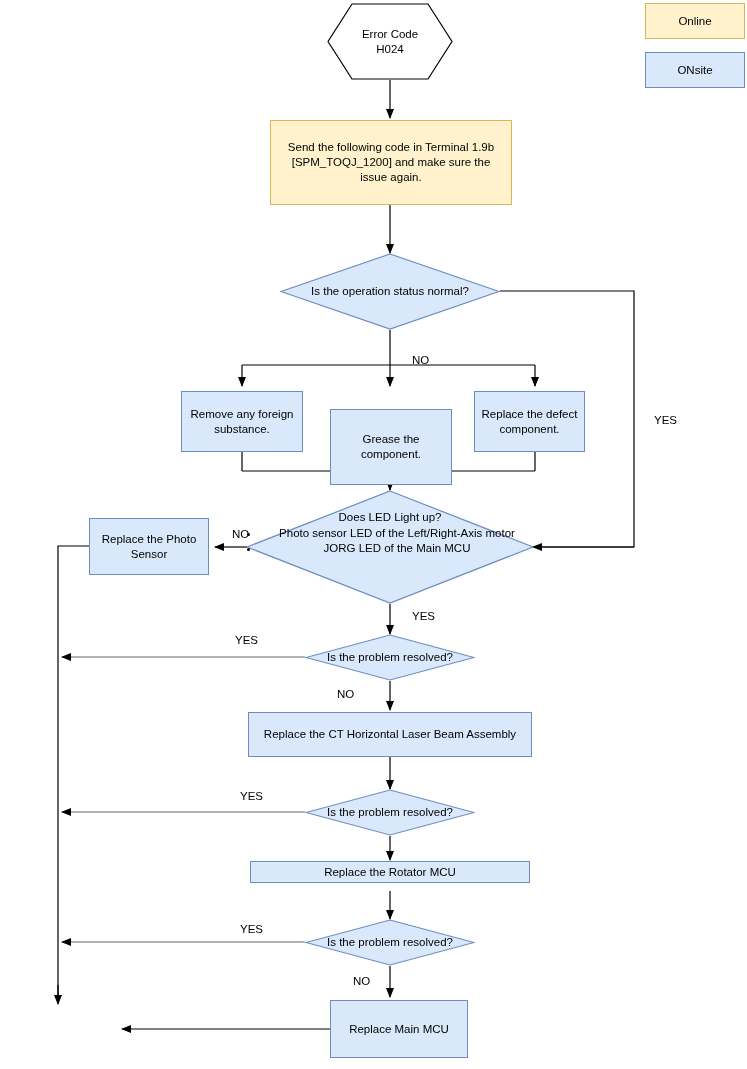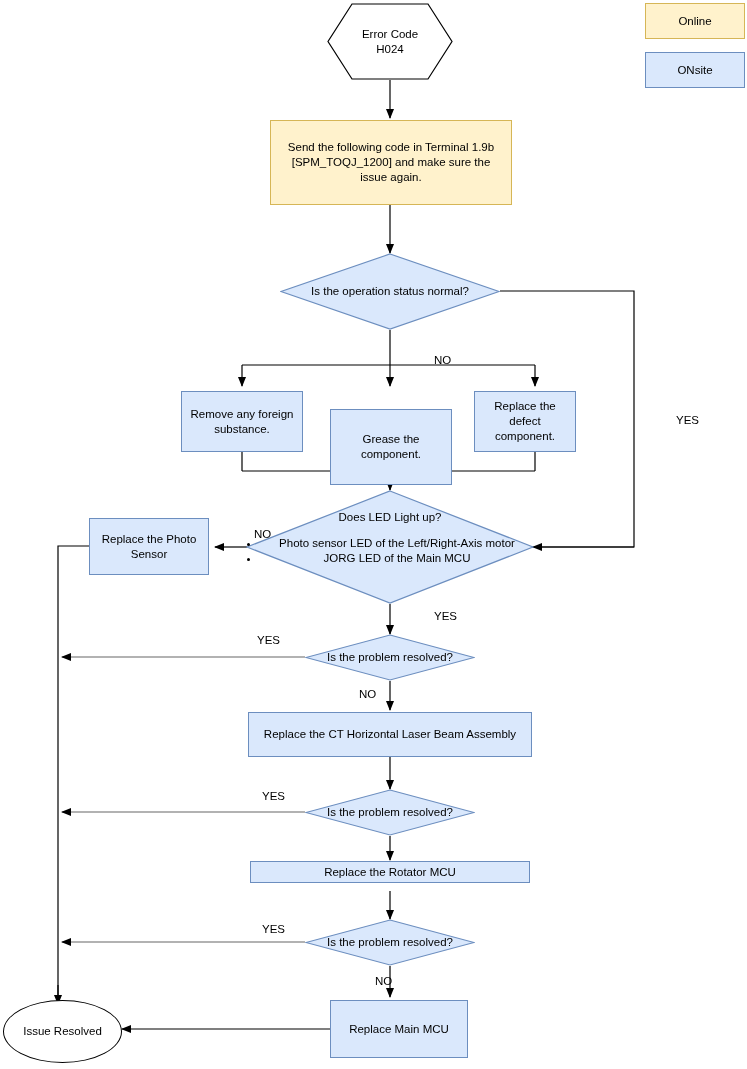--- a/index.html
+++ b/index.html
@@ -83,21 +83,20 @@
     border: 1px solid #000000;
     background: #ffffff;
     border-radius: 50%;
   }
   .edge-label {
     position: absolute;
     font-size: 11.5px;
     color: #000000;
     background: transparent;
     white-space: nowrap;
-    margin-left: 22px;
   }
   .led-list {
     position: absolute;
     z-index: 2;
     font-size: 11.5px;
     line-height: 1.35;
     color: #000;
   }
   .led-title {
     text-align: center;
@@ -196,31 +195,31 @@
     </svg>
     <div class="diamond-label">Is the operation status normal?</div>
   </div>
 
   <div class="node box" style="left:181px; top:391px; width:122px; height:61px; padding:0 6px;">
     <span>Remove any foreign substance.</span>
   </div>
   <div class="node box" style="left:330px; top:409px; width:122px; height:76px; padding:0 6px;">
     <span>Grease the component.</span>
   </div>
-  <div class="node box" style="left:474px; top:391px; width:102px; height:61px; padding:0 6px;">
+  <div class="node box" style="left:474px; top:391px; width:111px; height:61px; padding:0 6px;">
     <span>Replace the defect component.</span>
   </div>
 
   <div class="diamond-wrap" style="left:246px; top:490px; width:288px; height:114px;">
     <svg class="diamond-shape" viewBox="0 0 288 114" preserveAspectRatio="none" xmlns="http://www.w3.org/2000/svg">
       <polygon points="144,1 287,57 144,113 1,57" fill="#dae8fc" stroke="#6c8ebf" stroke-width="1.2"></polygon>
     </svg>
     <div class="led-list" style="left:0px; top:20px; width:288px;">
       <div class="led-title">Does LED Light up?</div>
-      <ul class="led-bullets" style="margin-top:10px;">
+      <ul class="led-bullets" style="">
         <li>Photo sensor LED of the Left/Right-Axis motor</li>
         <li>JORG LED of the Main MCU</li>
       </ul>
     </div>
   </div>
 
   <div class="node box" style="left:89px; top:518px; width:120px; height:57px; padding:0 6px;">
     <span>Replace the Photo Sensor</span>
   </div>
 
@@ -250,23 +249,20 @@
     <svg class="diamond-shape" viewBox="0 0 170 47" preserveAspectRatio="none" xmlns="http://www.w3.org/2000/svg">
       <polygon points="85,1 169,23.5 85,46 1,23.5" fill="#dae8fc" stroke="#6c8ebf" stroke-width="1.2"></polygon>
     </svg>
     <div class="diamond-label">Is the problem resolved?</div>
   </div>
 
   <div class="node box" style="left:330px; top:1000px; width:138px; height:58px; padding:0 6px;">
     <span>Replace Main MCU</span>
   </div>
 
-  <div class="node ellipse" style="left:3px; top:1000px; width:119px; height:63px;">
-    <span>Issue Resolved</span>
-  </div>
 
   <div class="edge-label" style="left:412px; top:354px;">NO</div>
 
   <div class="edge-label" style="left:654px; top:414px;">YES</div>
 
   <div class="edge-label" style="left:232px; top:528px;">NO</div>
 
   <div class="edge-label" style="left:412px; top:610px;">YES</div>
 
   <div class="edge-label" style="left:235px; top:634px;">YES</div>

